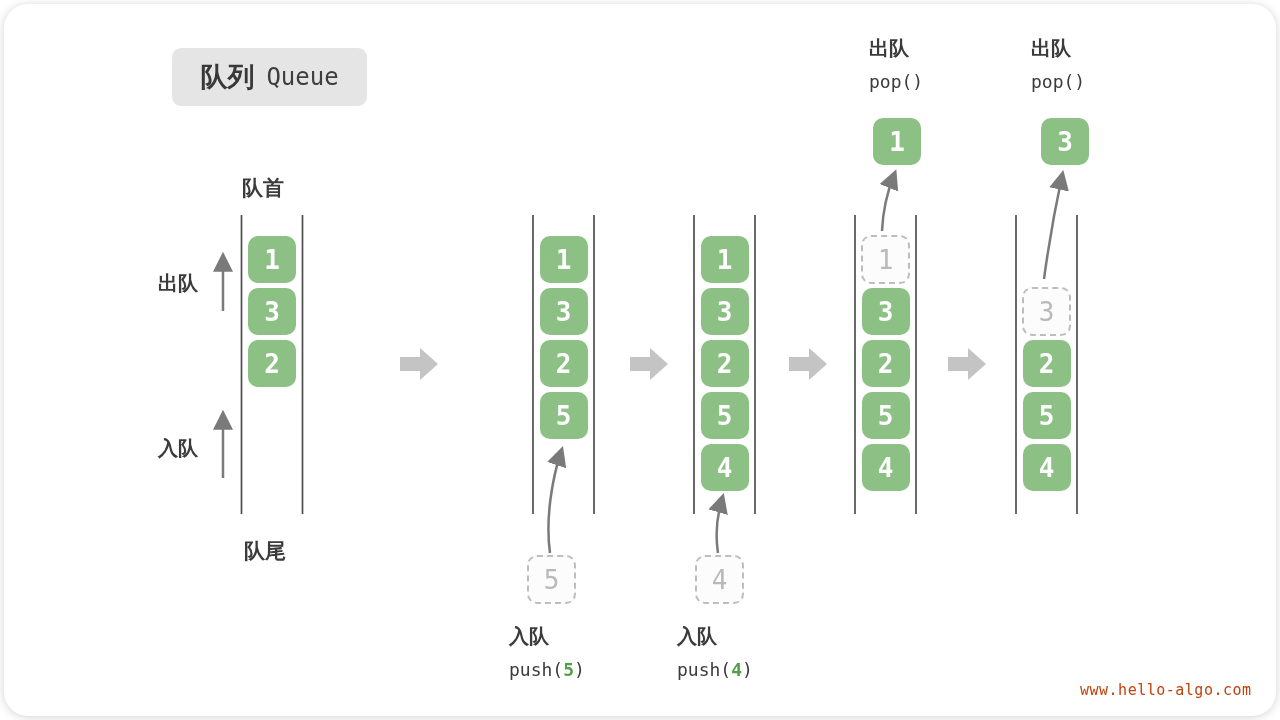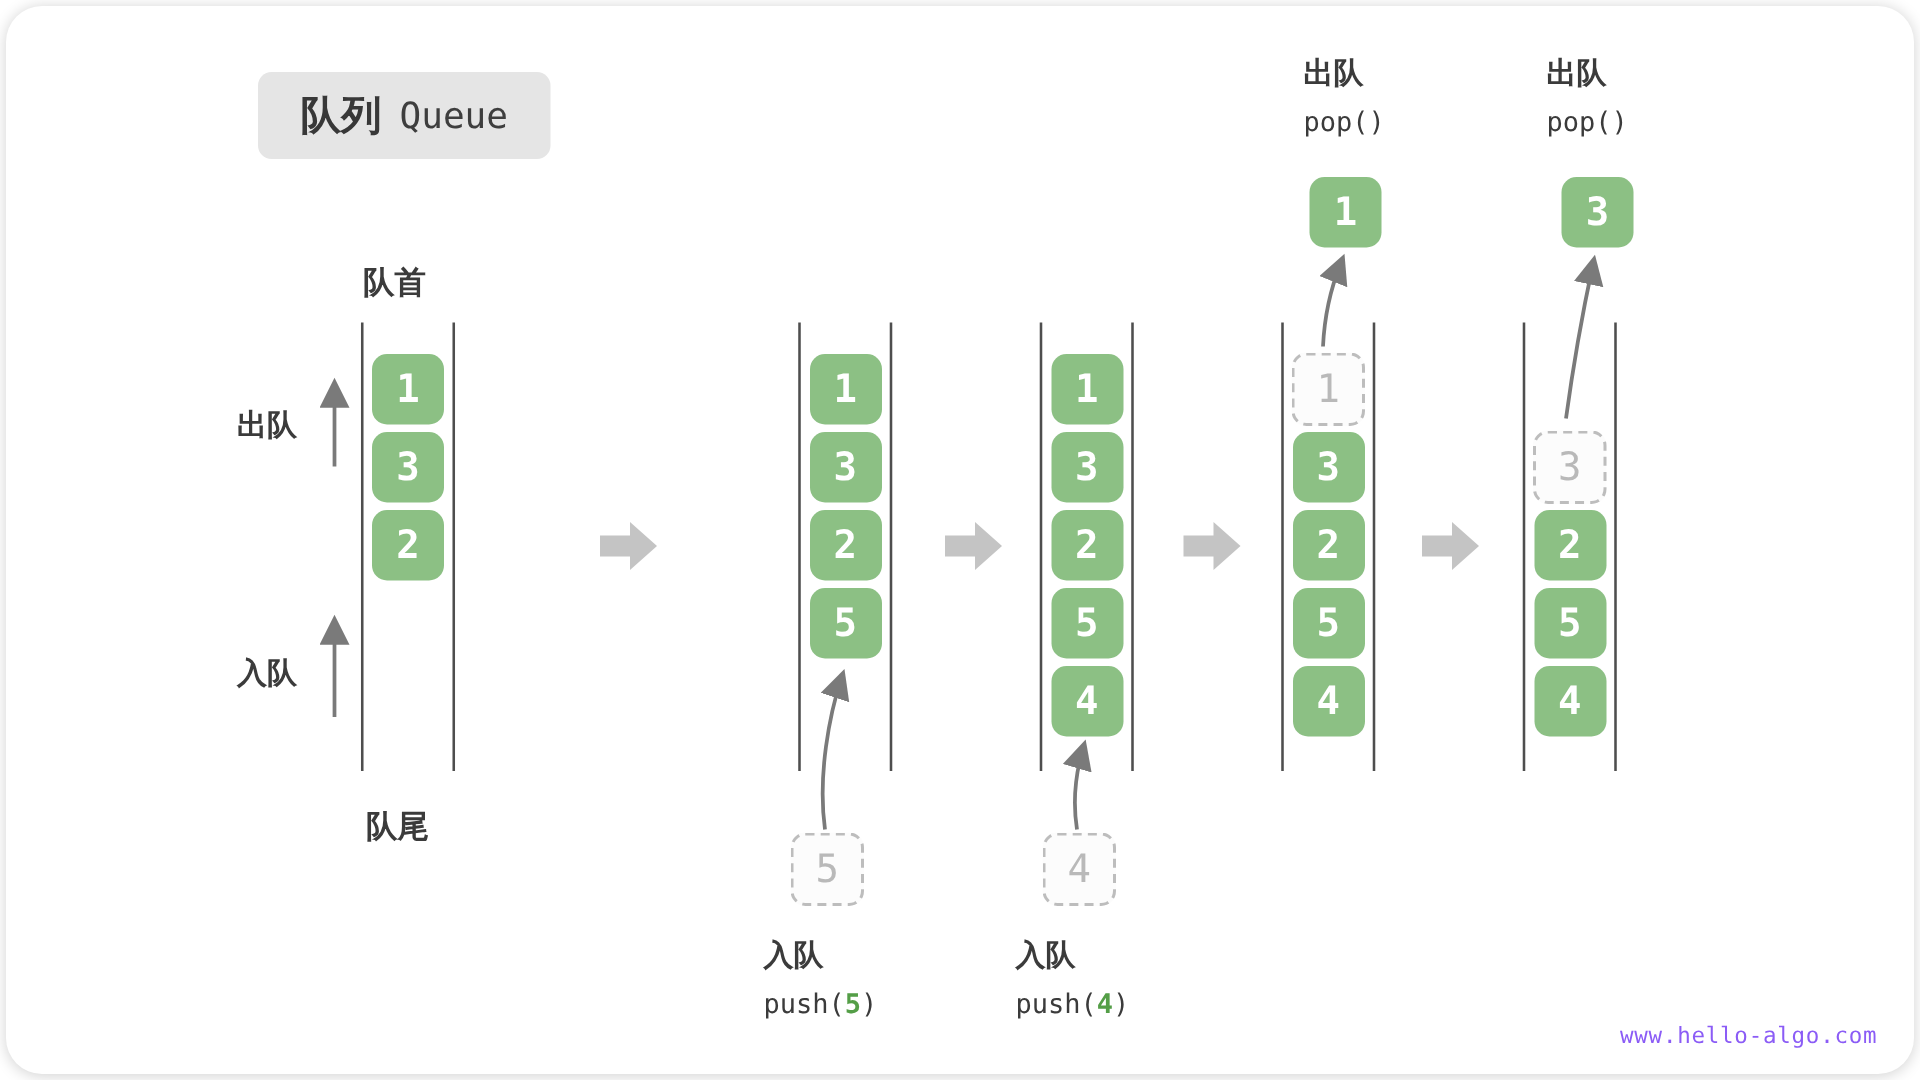--- a/index.html
+++ b/index.html
@@ -38,21 +38,21 @@
   .op { white-space: nowrap; }
   .op .name { font-size: 20px; font-weight: 600; color: #3b3b3b; display: block; margin-bottom: 9px; }
   .op .code { font-size: 18px; color: #3b3b3b;
     font-family: "DejaVu Sans Mono", "Liberation Mono", monospace; }
   .op .code .arg { color: #549E47; font-weight: bold; }
   .op-push5 { left: 505px; top: 619px; }
   .op-push4 { left: 673px; top: 619px; }
   .op-pop1  { left: 865px; top: 31px; }
   .op-pop2  { left: 1027px; top: 31px; }
 
-  .watermark { left: 1076px; top: 677px; font-size: 15px; color: #8b5cf6;
+  .watermark { left: 1076px; top: 677px; font-size: 15px; color: #c2410c;
     font-family: "DejaVu Sans Mono", "Liberation Mono", monospace; letter-spacing: 0.5px; }
 
   svg.layer { position: absolute; left: 0; top: 0; width: 1280px; height: 720px; }
   .colline { stroke: #4e4e4e; stroke-width: 1.7; }
   .thin-arrow { stroke: #7a7a7a; stroke-width: 2.5; fill: none; }
   .block-arrow { fill: #c4c4c4; }
 </style>
 </head>
 <body>
 

